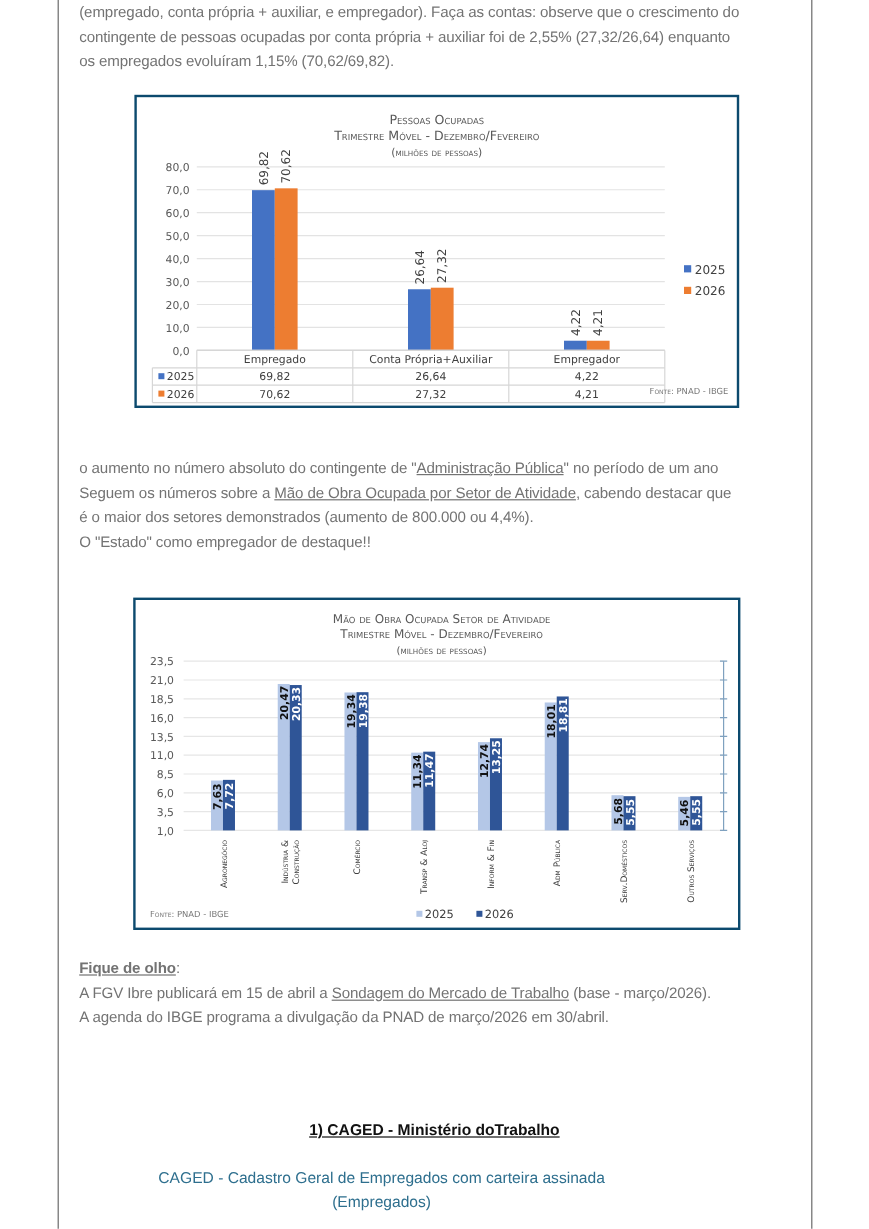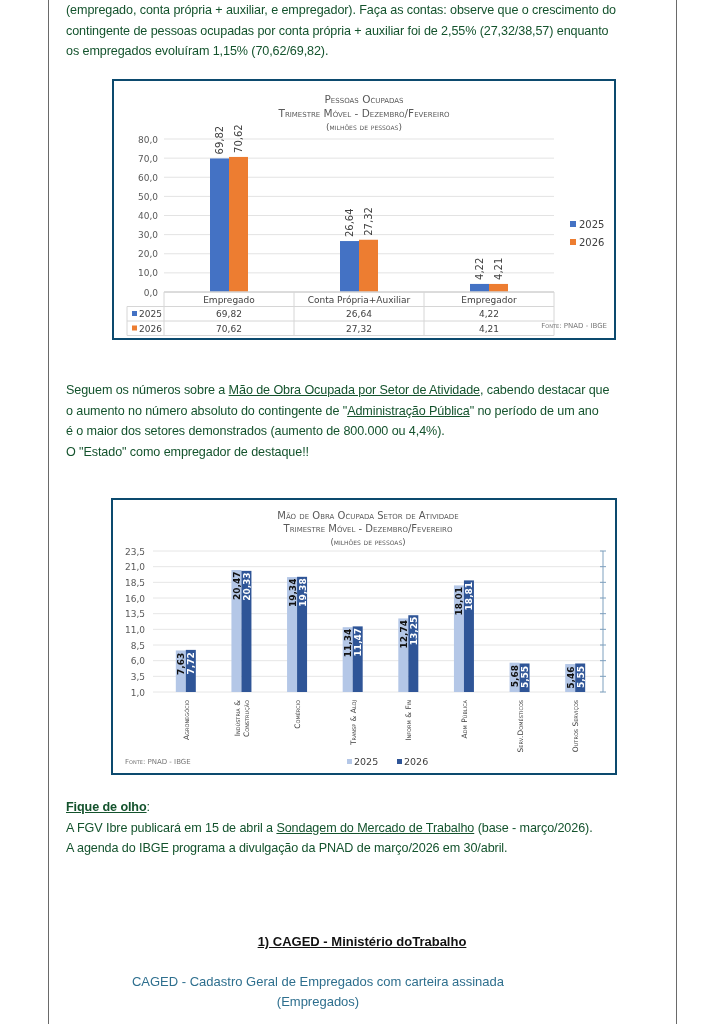--- a/index.html
+++ b/index.html
@@ -1,40 +1,40 @@
 <!DOCTYPE html>
 <html><head>
 <meta charset="utf-8">
 <style>
   html, body { margin: 0; padding: 0; background: #ffffff; }
   body { width: 724px; height: 1024px; position: relative; overflow: hidden;
          font-family: "DejaVu Sans", sans-serif; color: #222; }
   .page { position: absolute; left: 48px; top: -2px; width: 627px; height: 1030px;
           border-left: 1.5px solid #6a6a6a; border-right: 1.5px solid #6a6a6a; }
   .para { position: absolute; left: 66px; width: 600px; font-size: 12.6px; line-height: 20.5px;
-          font-family: "Liberation Sans", sans-serif; color: #14532d; letter-spacing: -0.1px; }
+          font-family: "Liberation Sans", sans-serif; color: #737373; letter-spacing: -0.1px; }
   .para p { margin: 0; white-space: nowrap; }
   .u { text-decoration: underline; }
   .chart-frame { position: absolute; background: #fff; border: 2px solid #0c4a6e; }
   svg text { font-family: "DejaVu Sans", sans-serif; }
   .caged-title { position: absolute; left: 0; width: 724px; top: 934px; text-align: center;
                  font-family: "Liberation Sans", sans-serif; font-weight: bold; font-size: 13px;
                  text-decoration: underline; color: #111; }
   .caged-sub { position: absolute; left: 0; width: 636px; top: 972px; text-align: center;
                font-family: "Liberation Sans", sans-serif; font-size: 13px; line-height: 20px;
                color: #2e6f8e; }
 </style>
 </head>
 <body>
 
 <div class="page"></div>
 
 <div class="para" style="top:0px;">
   <p>(empregado, conta própria + auxiliar, e empregador). Faça as contas: observe que o crescimento do</p>
-  <p>contingente de pessoas ocupadas por conta própria + auxiliar foi de 2,55% (27,32/38,57) enquanto</p>
+  <p>contingente de pessoas ocupadas por conta própria + auxiliar foi de 2,55% (27,32/26,64) enquanto</p>
   <p>os empregados evoluíram 1,15% (70,62/69,82).</p>
 </div>
 
 <div class="chart-frame" style="left:112px; top:79px; width:500px; height:257px;">
   <svg id="chart1" width="500" height="257">
     <text x="250" y="22" text-anchor="middle" font-size="10.5" fill="#595959" style="font-variant: small-caps;">Pessoas Ocupadas</text>
     <text x="250" y="36" text-anchor="middle" font-size="10.5" fill="#595959" style="font-variant: small-caps;">Trimestre Móvel - Dezembro/Fevereiro</text>
     <text x="250" y="49" text-anchor="middle" font-size="9" fill="#595959" style="font-variant: small-caps;">(milhões de pessoas)</text>
     <g id="c1-grid">
         <line x1="50" x2="440" y1="211" y2="211" stroke="#e3e3e3" stroke-width="1"></line>
@@ -103,22 +103,22 @@
         <rect x="456" y="140" width="6" height="6" fill="#4472c4"></rect>
         <text x="465" y="147" font-size="10" fill="#404040">2025</text>
         <rect x="456" y="158" width="6" height="6" fill="#ed7d31"></rect>
         <text x="465" y="165" font-size="10" fill="#404040">2026</text>
       </g>
     <text x="493" y="247" text-anchor="end" font-size="7" fill="#777" style="font-variant: small-caps;">Fonte: PNAD - IBGE</text>
   </svg>
 </div>
 
 <div class="para" style="top:380px;">
+  <p><span>o aumento no número absoluto do contingente de "</span><span class="u">Administração Pública</span><span>" no período de um ano</span></p>
   <p><span>Seguem os números sobre a </span><span class="u">Mão de Obra Ocupada por Setor de Atividade</span><span>, cabendo destacar que</span></p>
-  <p><span>o aumento no número absoluto do contingente de "</span><span class="u">Administração Pública</span><span>" no período de um ano</span></p>
   <p>é o maior dos setores demonstrados (aumento de 800.000 ou 4,4%).</p>
   <p>O "Estado" como empregador de destaque!!</p>
 </div>
 
 <div class="chart-frame" style="left:111px; top:498px; width:502px; height:273px;">
   <svg id="chart2" width="502" height="273">
     <text x="255" y="19" text-anchor="middle" font-size="10" fill="#595959" style="font-variant: small-caps;">Mão de Obra Ocupada Setor de Atividade</text>
     <text x="255" y="32" text-anchor="middle" font-size="10" fill="#595959" style="font-variant: small-caps;">Trimestre Móvel - Dezembro/Fevereiro</text>
     <text x="255" y="45" text-anchor="middle" font-size="8.5" fill="#595959" style="font-variant: small-caps;">(milhões de pessoas)</text>
     <g id="c2-grid">

